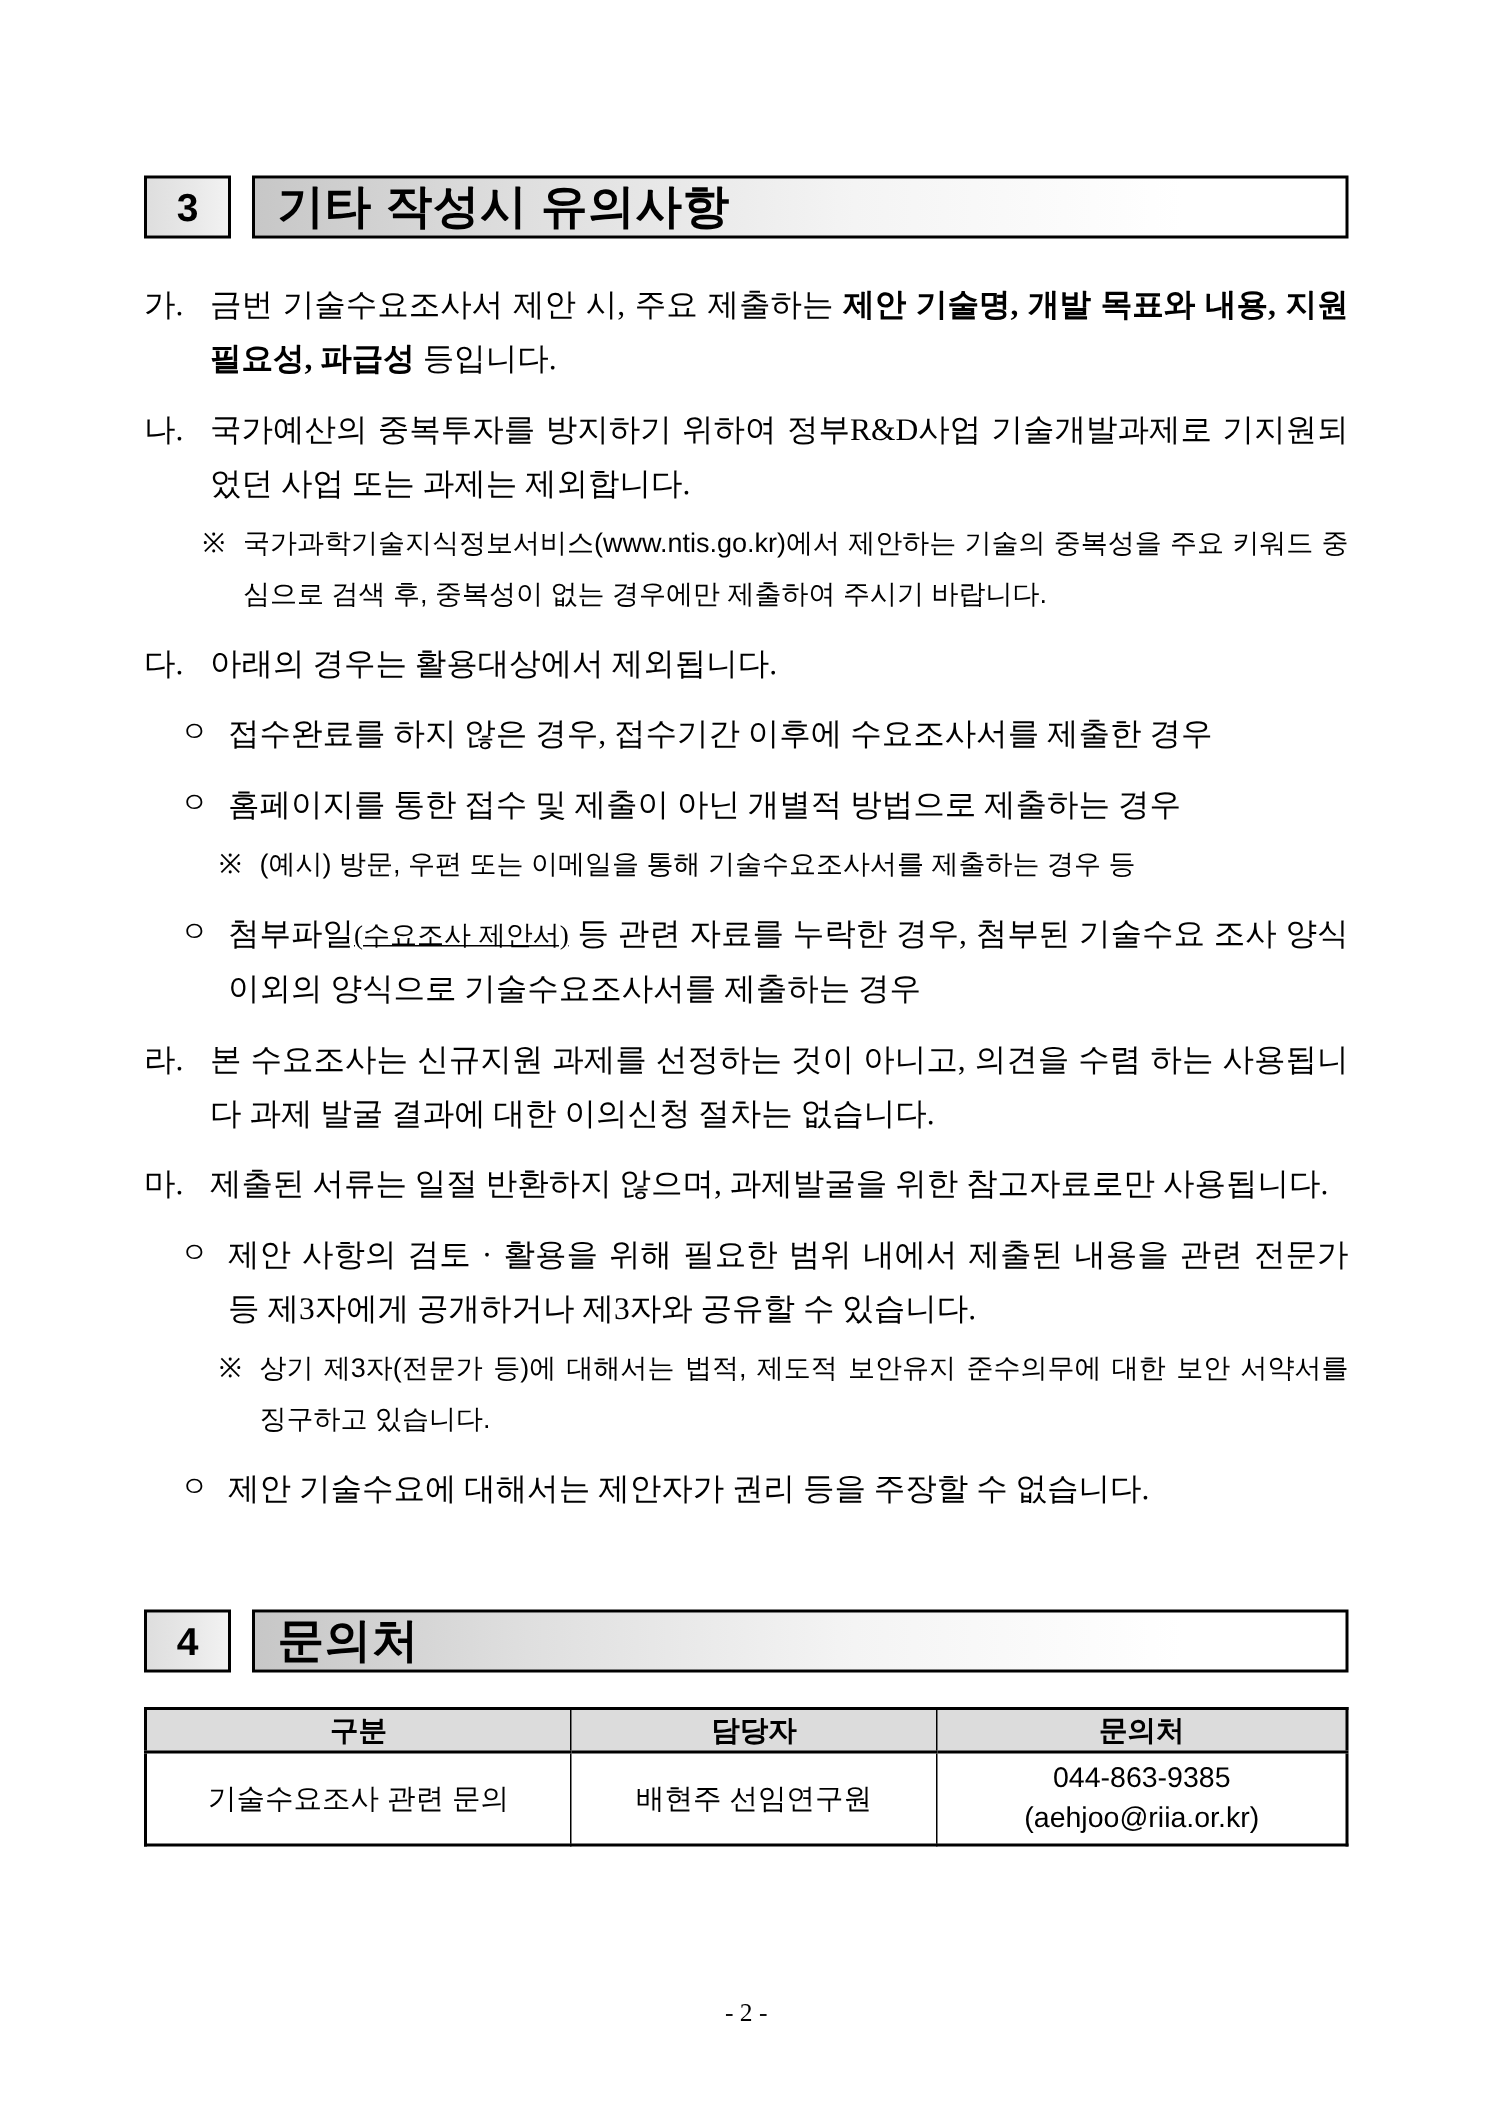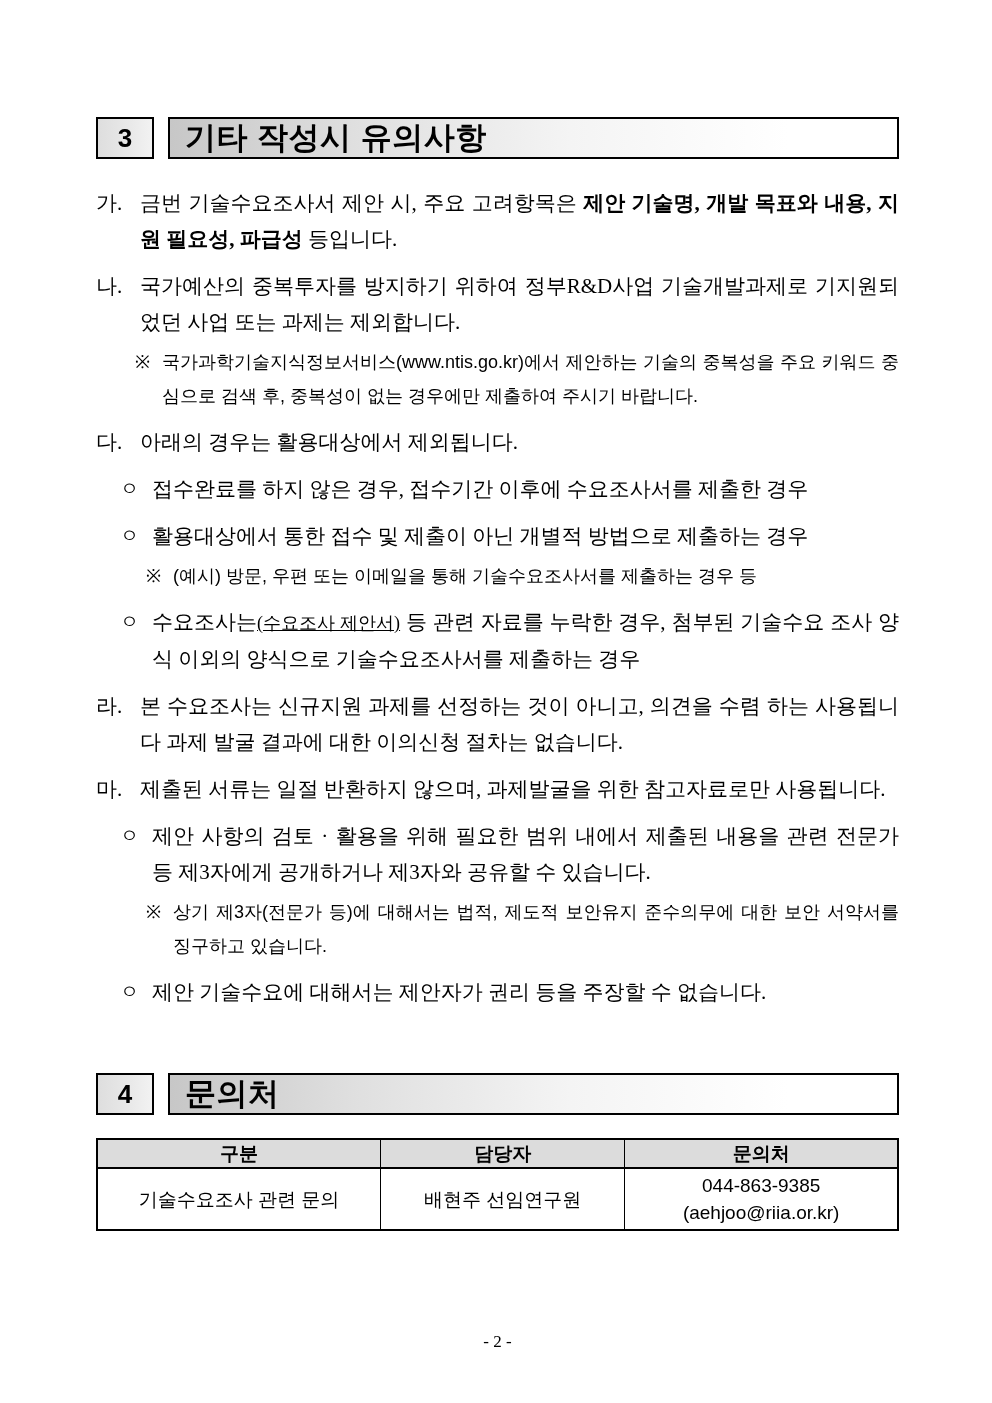--- a/index.html
+++ b/index.html
@@ -128,21 +128,21 @@
 
   <div class="section-header">
     <div class="num-box">3</div>
     <div class="title-box">기타 작성시 유의사항</div>
   </div>
 
   <div class="content">
 
     <div class="para">
       <span class="marker">가.</span>
-      <span class="text"><span>금번 기술수요조사서 제안 시, 주요 고려항목은 </span><b>제안 기술명, 개발 목표와 내용, 지원 필요성, 파급성</b><span> 등입니다.</span></span>
+      <span class="text"><span>금번 기술수요조사서 제안 시, 주요 제출하는 </span><b>제안 기술명, 개발 목표와 내용, 지원 필요성, 파급성</b><span> 등입니다.</span></span>
     </div>
 
     <div class="para">
       <span class="marker">나.</span>
       <span class="text">국가예산의 중복투자를 방지하기 위하여 정부R&amp;D사업 기술개발과제로 기지원되었던 사업 또는 과제는 제외합니다.</span>
     </div>
 
     <div class="para note note-l1">
       <span class="marker">※</span>
       <span class="text">국가과학기술지식정보서비스(www.ntis.go.kr)에서 제안하는 기술의 중복성을 주요 키워드 중심으로 검색 후, 중복성이 없는 경우에만 제출하여 주시기 바랍니다.</span>
@@ -153,31 +153,31 @@
       <span class="text">아래의 경우는 활용대상에서 제외됩니다.</span>
     </div>
 
     <div class="para bullet">
       <span class="marker">ㅇ</span>
       <span class="text">접수완료를 하지 않은 경우, 접수기간 이후에 수요조사서를 제출한 경우</span>
     </div>
 
     <div class="para bullet">
       <span class="marker">ㅇ</span>
-      <span class="text">활용대상에서 통한 접수 및 제출이 아닌 개별적 방법으로 제출하는 경우</span>
+      <span class="text">홈페이지를 통한 접수 및 제출이 아닌 개별적 방법으로 제출하는 경우</span>
     </div>
 
     <div class="para note note-l2">
       <span class="marker">※</span>
       <span class="text">(예시) 방문, 우편 또는 이메일을 통해 기술수요조사서를 제출하는 경우 등</span>
     </div>
 
     <div class="para bullet">
       <span class="marker">ㅇ</span>
-      <span class="text"><span>수요조사는</span><span class="small-paren">(수요조사 제안서)</span><span> 등 관련 자료를 누락한 경우, 첨부된 기술수요 조사 양식 이외의 양식으로 기술수요조사서를 제출하는 경우</span></span>
+      <span class="text"><span>첨부파일</span><span class="small-paren">(수요조사 제안서)</span><span> 등 관련 자료를 누락한 경우, 첨부된 기술수요 조사 양식 이외의 양식으로 기술수요조사서를 제출하는 경우</span></span>
     </div>
 
     <div class="para">
       <span class="marker">라.</span>
       <span class="text">본 수요조사는 신규지원 과제를 선정하는 것이 아니고, 의견을 수렴 하는 사용됩니다 과제 발굴 결과에 대한 이의신청 절차는 없습니다.</span>
     </div>
 
     <div class="para">
       <span class="marker">마.</span>
       <span class="text">제출된 서류는 일절 반환하지 않으며, 과제발굴을 위한 참고자료로만 사용됩니다.</span>

